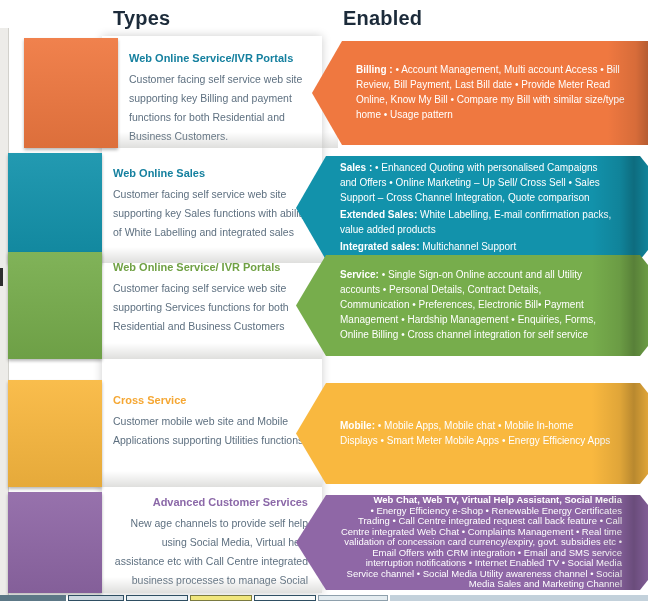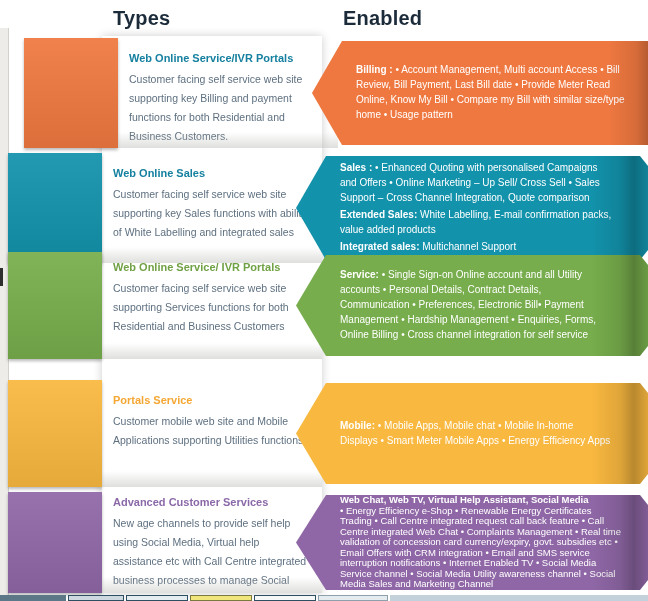--- a/index.html
+++ b/index.html
@@ -14,21 +14,21 @@
   .col-title.features{left:343px;}
   
   .card-column{position:absolute;left:102px;top:36px;width:220px;height:557px;background:#ffffff;
                box-shadow:0 0 9px rgba(0,0,0,0.20);}
   
   .row{position:absolute;left:0;width:648px;}
   .r0{top:38px;height:110px;margin-left:16px;}
   .r1{top:153px;height:110px;}
   .r2{top:252px;height:107px;}
   .r3{top:380px;height:107px;}
-  .r4{top:492px;height:101px;}
+  .r4{top:492px;height:101px;text-align:right;}
   .block{position:absolute;left:8px;top:0;width:94px;height:100%;
          background-image:linear-gradient(180deg,rgba(255,255,255,0.07),rgba(0,0,0,0.08));
          box-shadow:0 2px 3px rgba(0,0,0,0.28);}
   .card-cell{position:absolute;left:102px;top:0;width:220px;height:100%;box-sizing:border-box;
              padding:14px 14px 0 11px;overflow:hidden;}
   .card-cell::after{content:"";position:absolute;left:0;bottom:0;width:100%;height:16px;
              background:linear-gradient(180deg,rgba(190,190,186,0) 0%,rgba(184,184,180,0.45) 100%);}
   .r2 .card-cell{padding-top:9px;}
   .r4 .card-cell{padding-top:4px;}
   .card-cell h3{margin:0 0 6px 0;font-size:11px;font-weight:bold;}
@@ -101,21 +101,21 @@
       <p>Customer facing self service web site supporting Services functions for both Residential and Business Customers</p>
     </div>
     <div class="arrow" style="background-color: rgb(119, 173, 76);">
       <p><b>Service: </b><span>• Single Sign-on Online account and all Utility accounts • Personal Details, Contract Details, Communication • Preferences, Electronic Bill• Payment Management • Hardship Management • Enquiries, Forms, Online Billing • Cross channel integration for self service</span></p>
     </div>
   </div>
 
   <div class="row r3">
     <div class="block" style="background-color: rgb(249, 184, 63);"></div>
     <div class="card-cell">
-      <h3 style="color: rgb(245, 167, 51);">Portals Service</h3>
+      <h3 style="color: rgb(245, 167, 51);">Cross Service</h3>
       <p>Customer mobile web site and Mobile Applications supporting Utilities functions.</p>
     </div>
     <div class="arrow" style="background-color: rgb(249, 184, 63);">
       <p><b>Mobile: </b><span>• Mobile Apps, Mobile chat • Mobile In-home Displays • Smart Meter Mobile Apps •  Energy Efficiency Apps</span></p>
     </div>
   </div>
 
   <div class="row r4">
     <div class="block" style="background-color: rgb(143, 103, 166);"></div>
     <div class="card-cell">

